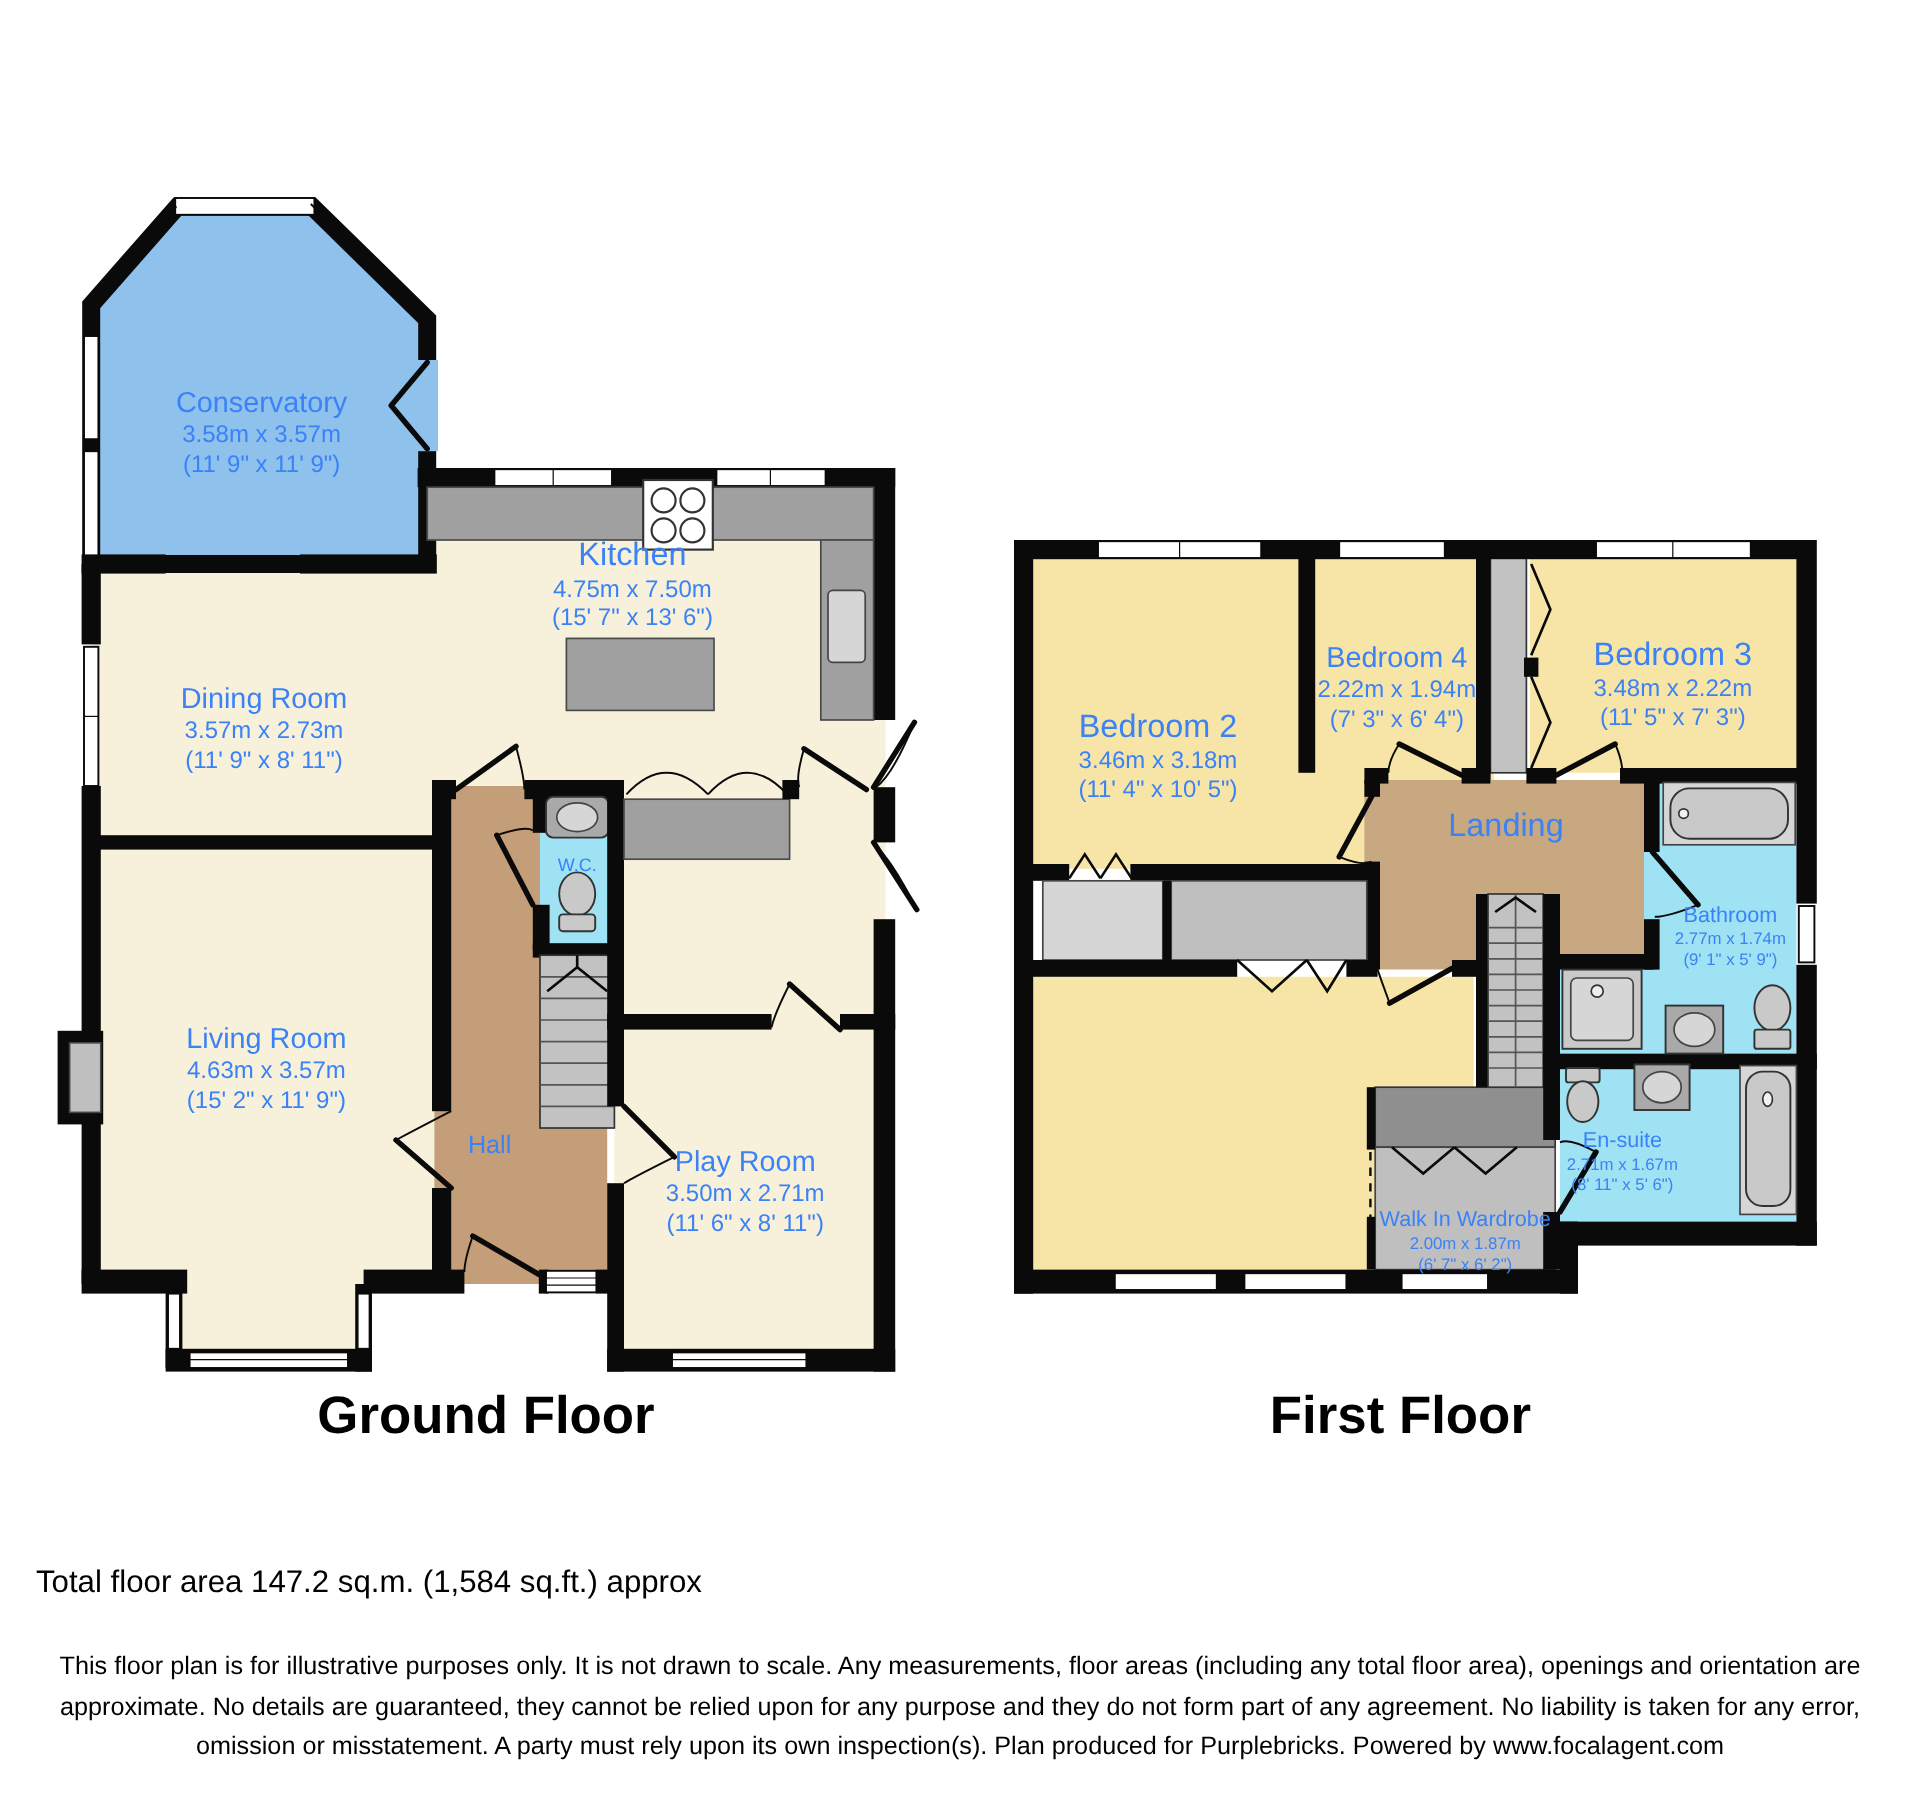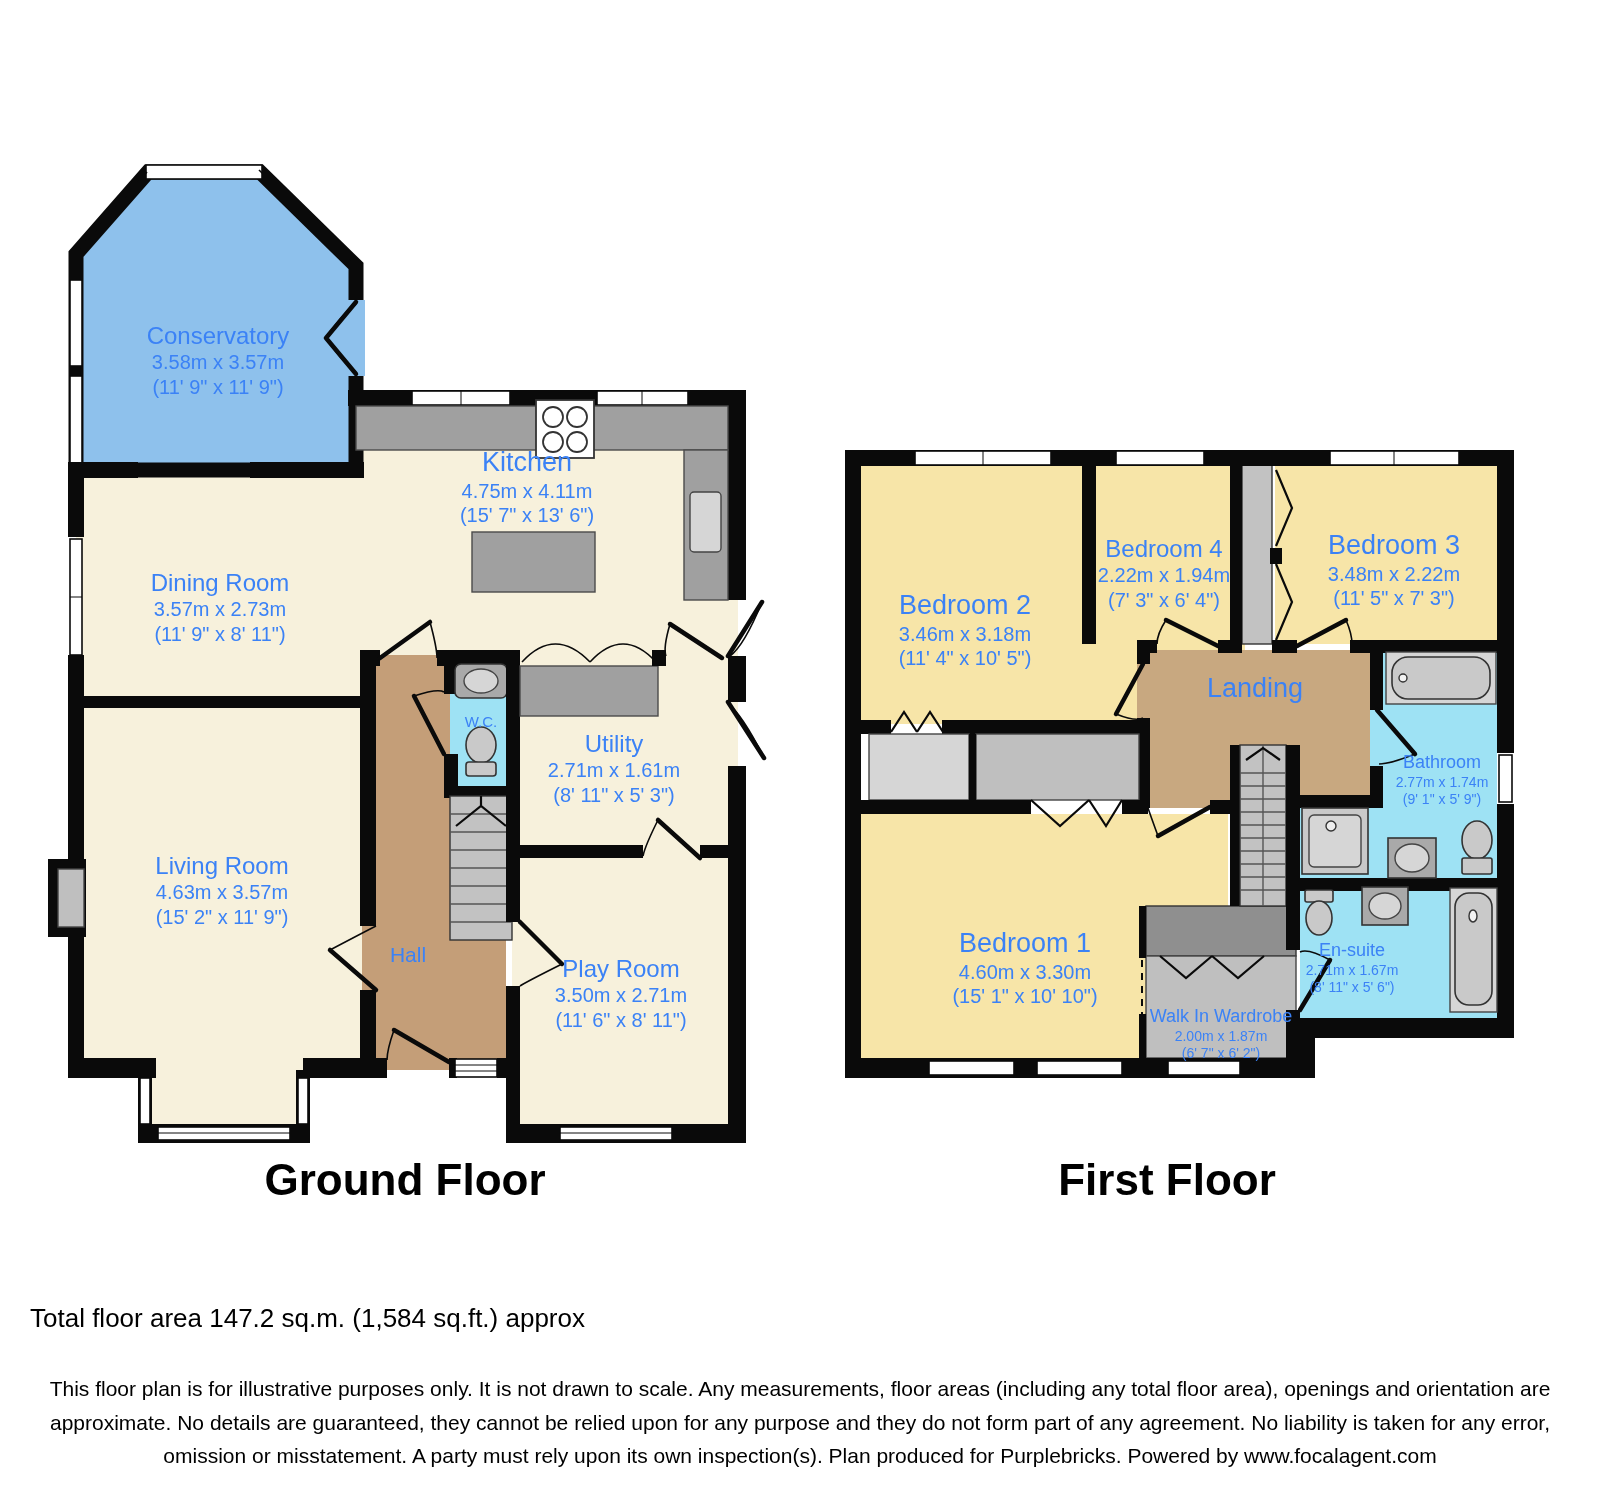--- a/index.html
+++ b/index.html
@@ -286,36 +286,31 @@
   <span class="rdim">3.58m x 3.57m</span>
   <span class="rdim">(11' 9" x 11' 9")</span>
 </div>
 <div class="rlabel" style="left:220px;top:607px;">
   <span class="rname">Dining Room</span>
   <span class="rdim">3.57m x 2.73m</span>
   <span class="rdim">(11' 9" x 8' 11")</span>
 </div>
 <div class="rlabel lg" style="left:527px;top:487px;">
   <span class="rname">Kitchen</span>
-  <span class="rdim">4.75m x 4.11m</span>
+  <span class="rdim">4.75m x 7.50m</span>
   <span class="rdim">(15' 7" x 13' 6")</span>
 </div>
 <div class="rlabel" style="left:222px;top:890px;">
   <span class="rname">Living Room</span>
   <span class="rdim">4.63m x 3.57m</span>
   <span class="rdim">(15' 2" x 11' 9")</span>
 </div>
 <div class="rlabel xs" style="left:481px;top:722px;">
   <span class="rname">W.C.</span>
 </div>
-<div class="rlabel" style="left:614px;top:768px;">
-  <span class="rname">Utility</span>
-  <span class="rdim">2.71m x 1.61m</span>
-  <span class="rdim">(8' 11" x 5' 3")</span>
-</div>
 <div class="rlabel md" style="left:408px;top:955px;">
   <span class="rname">Hall</span>
 </div>
 <div class="rlabel" style="left:621px;top:993px;">
   <span class="rname">Play Room</span>
   <span class="rdim">3.50m x 2.71m</span>
   <span class="rdim">(11' 6" x 8' 11")</span>
 </div>
 
 <div class="rlabel lg" style="left:965px;top:630px;">
@@ -334,25 +329,20 @@
   <span class="rdim">(11' 5" x 7' 3")</span>
 </div>
 <div class="rlabel lg" style="left:1255px;top:688px;">
   <span class="rname">Landing</span>
 </div>
 <div class="rlabel sm" style="left:1442px;top:780px;">
   <span class="rname">Bathroom</span>
   <span class="rdim">2.77m x 1.74m</span>
   <span class="rdim">(9' 1" x 5' 9")</span>
 </div>
-<div class="rlabel lg" style="left:1025px;top:968px;">
-  <span class="rname">Bedroom 1</span>
-  <span class="rdim">4.60m x 3.30m</span>
-  <span class="rdim">(15' 1" x 10' 10")</span>
-</div>
 <div class="rlabel sm" style="left:1221px;top:1018px;margin-top:16px;">
   <span class="rname">Walk In Wardrobe</span>
   <span class="rdim">2.00m x 1.87m</span>
   <span class="rdim">(6' 7" x 6' 2")</span>
 </div>
 <div class="rlabel sm" style="left:1352px;top:968px;">
   <span class="rname">En-suite</span>
   <span class="rdim">2.71m x 1.67m</span>
   <span class="rdim">(8' 11" x 5' 6")</span>
 </div>

